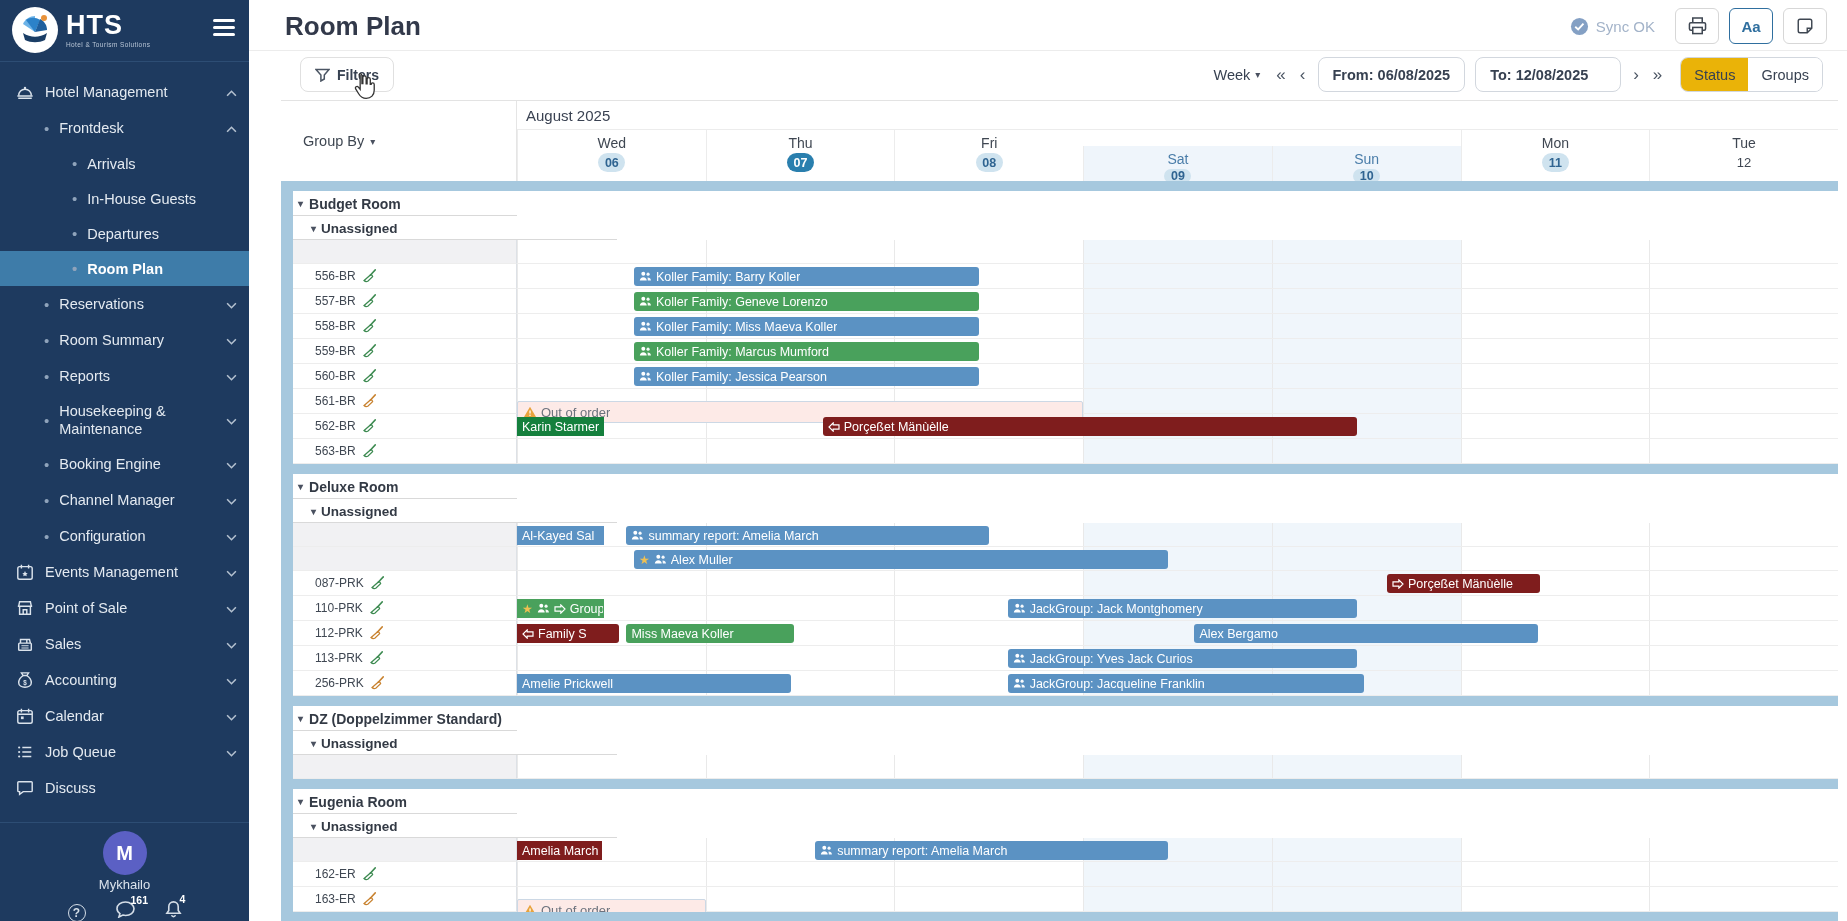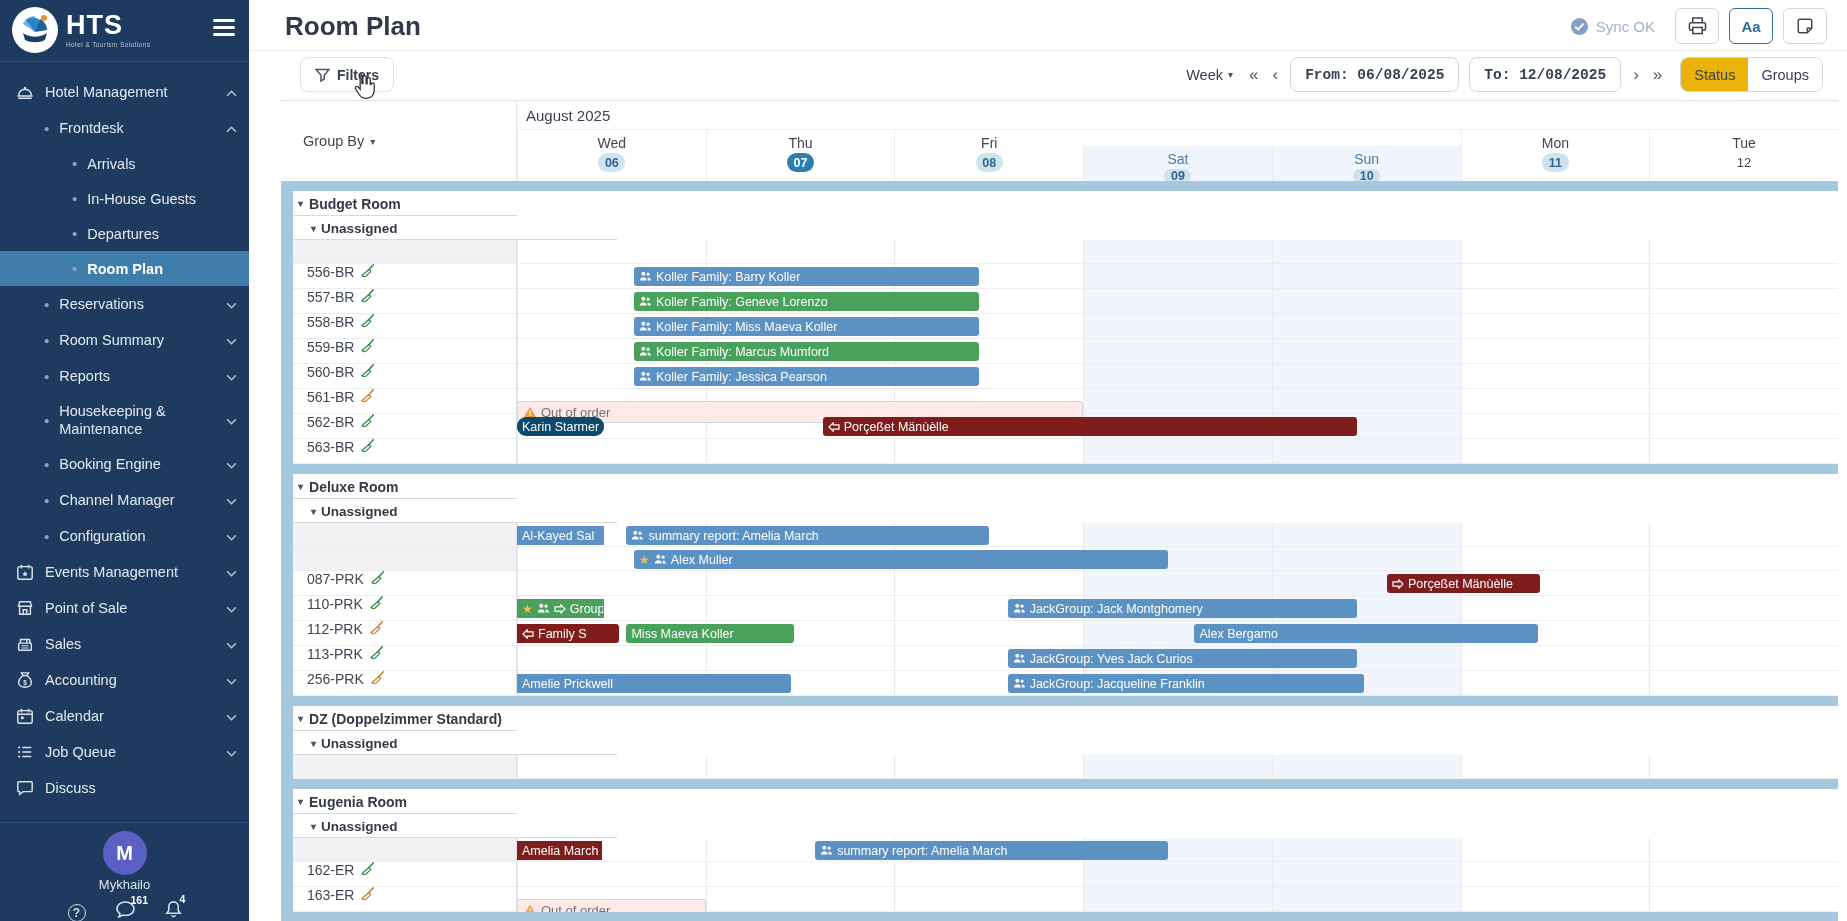--- a/index.html
+++ b/index.html
@@ -46,21 +46,21 @@
               align-items:center; justify-content:center; cursor:pointer; }
   .icon-btn.accent { border:1px solid #2f6f9f; color:#2f6f9f; font-weight:bold; font-size:15px; }
   .toolbar { position:relative; height:50px; border-top:1px solid #ececec; }
   .filters-btn { position:absolute; left:51px; top:6px; height:35px; border:1px solid #e0e0e0; border-radius:8px; background:#fff;
                  display:flex; align-items:center; gap:7px; padding:0 14px; font-size:14px; font-weight:bold; color:#374151; cursor:pointer; }
   .cursor-hand { position:absolute; left:100px; top:20px; z-index:60; pointer-events:none; }
   .tb-right { position:absolute; right:24px; top:6px; display:flex; align-items:center; gap:10px; height:35px; }
   .range-select { font-size:14.5px; color:#374151; cursor:pointer; display:flex; gap:5px; align-items:center; margin-right:4px; }
   .nav-arrow { font-size:17px; color:#4b5563; cursor:pointer; padding:0 2px; }
   .date-box { height:35px; border:1px solid #d2d7de; border-radius:8px; display:flex; align-items:center; padding:0 14px;
-              font-size:14.5px; font-weight:bold; color:#374151; background:#fff; cursor:text; min-width:146px;font-family:Liberation Mono, monospace; }
+              font-size:14.5px; font-weight:bold; color:#374151; background:#fff; cursor:text; min-width:146px; }
   .seg-group { display:flex; border:1px solid #d2d7de; border-radius:8px; overflow:hidden; height:35px; margin-left:6px; }
   .seg { padding:0 13px; display:flex; align-items:center; font-size:14.5px; color:#374151; background:#fff; cursor:pointer; }
   .seg.active { background:#eab308; }
 
   
   .grid-panel { position:absolute; left:32px; top:100px; width:1557px; height:821px; border-top:1px solid #e3e3e3; overflow:hidden; background:#fff; }
   .gp-header { position:relative; height:80px; }
   .groupby-cell { position:absolute; left:0; top:0; width:236px; height:80px; border-right:1px solid #e5e5e5;
                   display:flex; align-items:center; padding-left:22px; gap:6px; font-size:14.5px; color:#3f4752; cursor:pointer; }
   .month-row { position:absolute; left:236px; right:0; top:0; height:29px; border-bottom:1px solid #ececec;
@@ -81,32 +81,32 @@
   .strip { position:relative; height:10px; background:#a6c8de; z-index:2; }
   .g-header { position:relative; height:25px; background:#fff; z-index:1; display:flex; align-items:center; padding-left:17px;
               gap:6px; font-size:14px; font-weight:bold; color:#333a45; cursor:pointer; }
   .g-header .uline { position:absolute; left:0; bottom:0; height:1px; background:#d9d9d9; width:236px; }
   .sub-header { position:relative; height:24px; background:#fff; z-index:1; display:flex; align-items:center; padding-left:30px;
                 gap:5px; font-size:13.5px; font-weight:bold; color:#333a45; cursor:pointer; }
   .sub-header .uline { position:absolute; left:0; bottom:0; height:1px; background:#d9d9d9; width:336px; }
   .caret { font-size:10px; color:#4a5160; }
   .row { position:relative; display:flex; z-index:1; }
   .row .label-cell { width:236px; background:#fff; border-bottom:1px solid #ededed; border-right:1px solid #dde1e6;
-                     display:flex; padding-left:26px; gap:7px; font-size:14px; color:#3f4752; }
+                     display:flex; align-items:center; padding-left:34px; gap:7px; font-size:12px; color:#3f4752; }
   .row.bar-row .label-cell { background:#f1f1f3; }
   .row .track { position:relative; flex:1; border-bottom:1px solid #ededed; }
   .band { position:absolute; left:0; width:12px; background:#a6c8de; z-index:3; }
   .bar { position:absolute; top:3px; height:19px; border-radius:3px; color:#fff; font-size:12.5px; display:flex; align-items:center;
          gap:4px; padding:0 5px; overflow:hidden; white-space:nowrap; z-index:2; cursor:pointer; }
   .bar.sqL { border-top-left-radius:0; border-bottom-left-radius:0; }
   .bar.sqR { border-top-right-radius:0; border-bottom-right-radius:0; padding-right:1px; }
   .bar.c-blue { background:#5b92c3; }
   .bar.c-green { background:#49a15c; }
   .bar.c-gray { background:#7f1d1d; }
-  .bar.c-indigo { background:#0c4a6e;border-radius:9px; }
+  .bar.c-indigo { background:#15803d; }
   .bar.ooo { background:#fdeae7; border:1px solid #ccd8e5; color:#6d737e; top:12px; height:22px; border-radius:2px; font-size:13px; }
   .bar .star { color:#f0c052; font-size:12px; line-height:1; }
   .bar svg { flex:0 0 auto; }
   .bar .lbl { overflow:hidden; text-overflow:clip; }
 </style>
 </head>
 <body>
 
 <div class="app">
 

